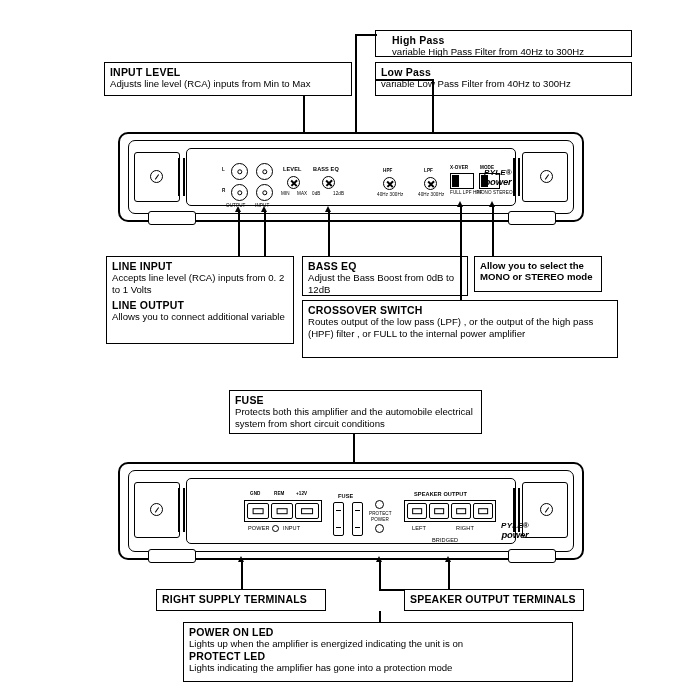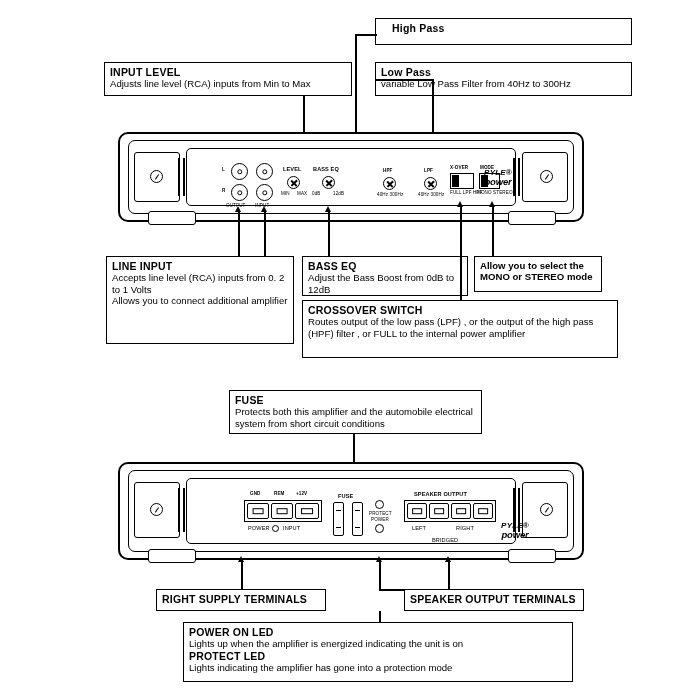--- a/index.html
+++ b/index.html
@@ -215,22 +215,23 @@
     border-radius: 50%;
     background: #fff;
     box-sizing: border-box;
   }
 </style>
 </head>
 <body>
 
 <div class="stage">
 
-  <div class="callout" style="left:375px; top:18px; width:257px; height:27px;padding-left:16px;">
+  <div class="callout" style="left:375px; top:30px; width:257px; height:27px;padding-left:16px;">
     <span class="ttl">High Pass</span>
+    <span class="bdy">variable High Pass Filter from 40Hz to 300Hz</span>
   </div>
 
   <div class="callout" style="left:375px; top:62px; width:257px; height:34px;">
     <span class="ttl">Low Pass</span>
     <span class="bdy">variable Low Pass Filter from 40Hz to 300Hz</span>
   </div>
 
   <div class="callout" style="left:104px; top:62px; width:248px; height:34px;">
     <span class="ttl">INPUT LEVEL</span>
     <span class="bdy">Adjusts line level (RCA) inputs from Min to Max</span>
@@ -302,21 +303,22 @@
   <div class="lbl" style="left:477px; top:191px;">MONO  STEREO</div>
 
   <div class="brand" style="left:477px; top:169px; width:42px;">
     <div class="b1">PYLE®</div>
     <div class="b2">power</div>
   </div>
 
   <div class="callout" style="left:106px; top:256px; width:188px; height:88px;">
     <span class="ttl">LINE INPUT</span>
     <span class="bdy">Accepts line level (RCA) inputs from 0. 2 to 1 Volts</span>
-    <span class="bdy">Allows you to connect additional amplifier</span>
+    <span class="ttl" style="margin-top:4px;">LINE OUTPUT</span>
+    <span class="bdy">Allows you to connect additional variable</span>
   </div>
 
   <div class="callout" style="left:302px; top:256px; width:166px; height:40px;">
     <span class="ttl">BASS  EQ</span>
     <span class="bdy">Adjust the Bass Boost from 0dB to 12dB</span>
   </div>
 
   <div class="callout" style="left:474px; top:256px; width:128px; height:36px;font-weight:bold;">
     <span class="bdy">Allow you to select the MONO or STEREO mode</span>
   </div>

